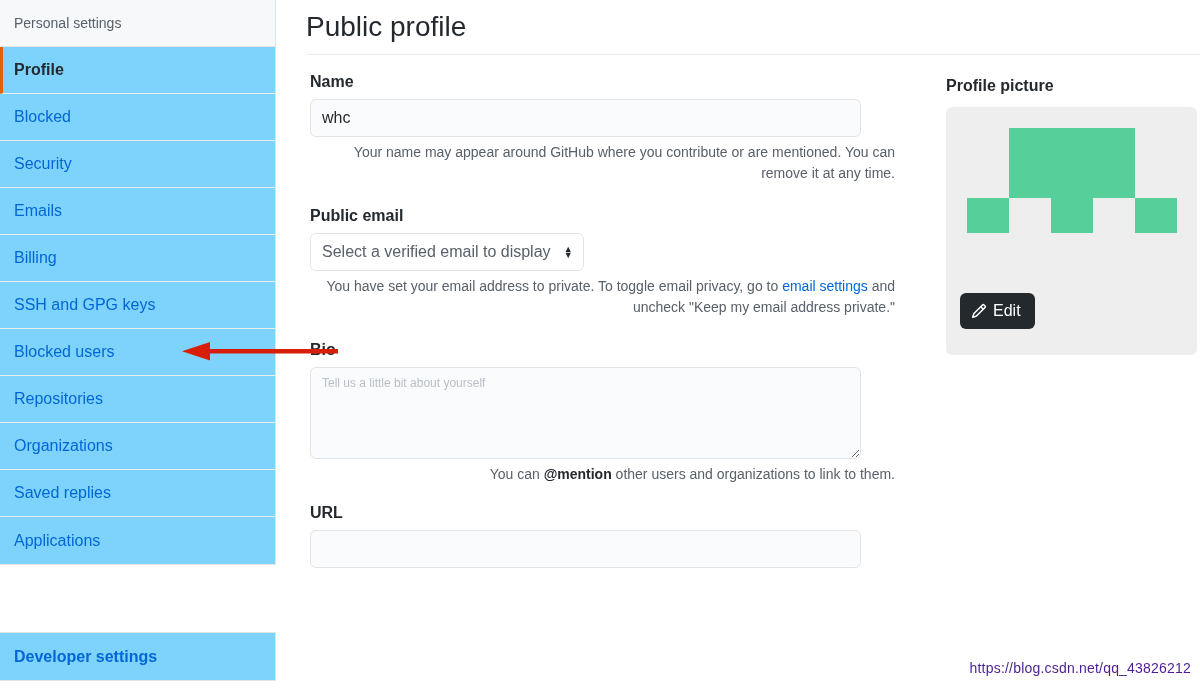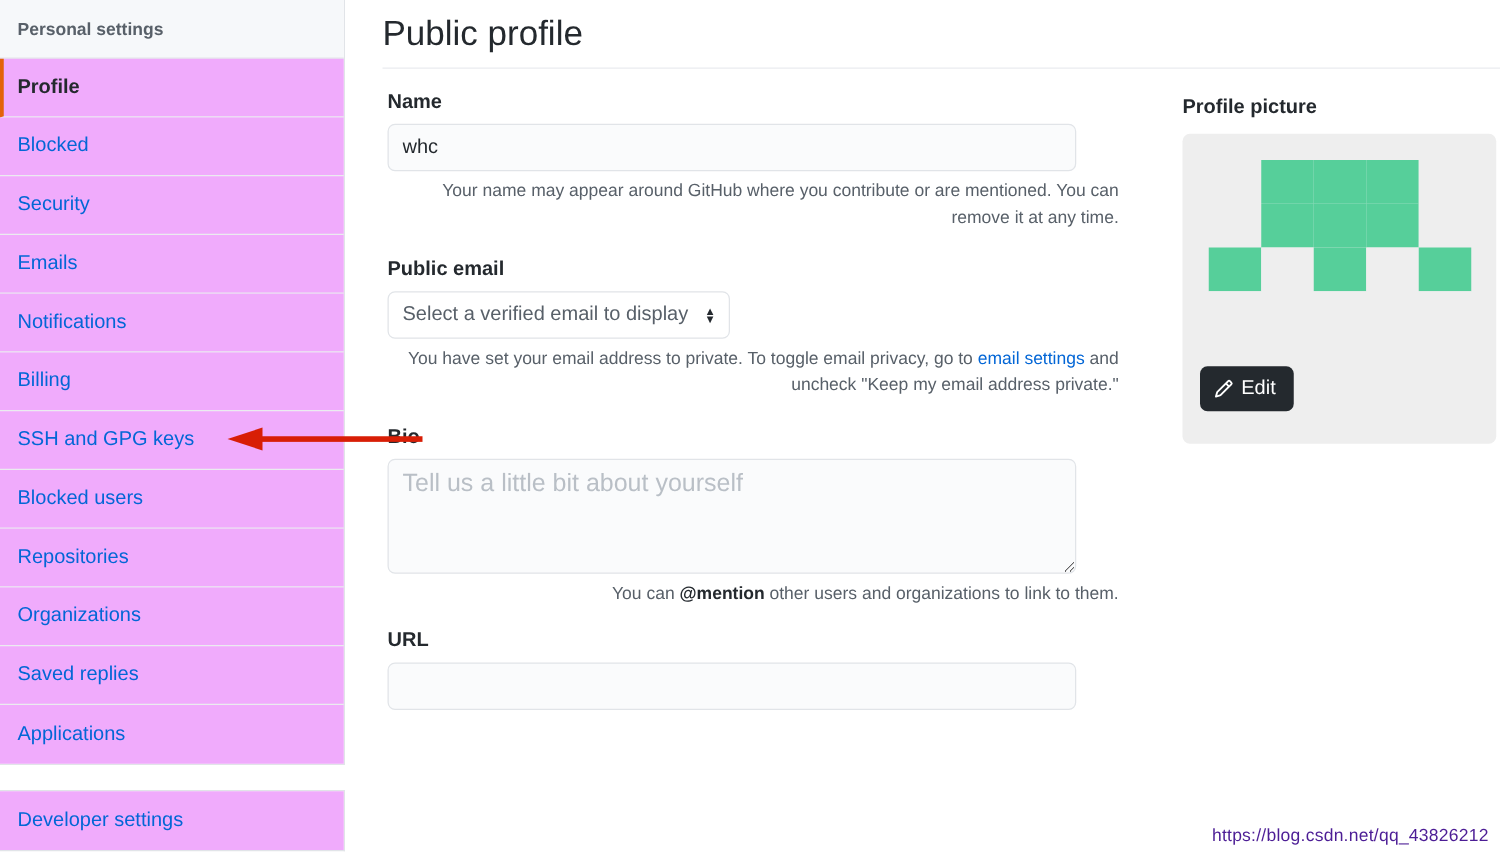--- a/index.html
+++ b/index.html
@@ -30,57 +30,58 @@
     top: 0;
     width: 276px;
     border-right: 1px solid #e1e4e8;
     border-bottom: 1px solid #e1e4e8;
     box-sizing: border-box;
     background: #ffffff;
   }
   .nav-header {
     background: #f6f8fa;
     font-size: 14px;
-    font-weight: bold;
+    font-weight: normal;
     color: #586069;
     padding: 13px 14px 13px 14px;
     border-bottom: 1px solid #e1e4e8;
     box-sizing: border-box;
     height: 47px;
     line-height: 21px;
   }
   .nav-item {
     height: 47px;
     box-sizing: border-box;
     border-bottom: 1px solid #eaecef;
     display: flex;
     align-items: center;
     padding-left: 14px;
     font-size: 16px;
     color: #0366d6;
     cursor: pointer;
-    background: #f0abfc;
+    background: #7dd3fc;
   }
   .nav-item:last-child { border-bottom: none; }
   .nav-item.selected {
     color: #24292e;
     font-weight: bold;
     border-left: 3px solid #e36209;
     padding-left: 11px;
   }
 
   #sidebar-footer {
     position: absolute;
     left: 0;
     top: 632px;
     width: 276px;
     box-sizing: border-box;
     border: 1px solid #e1e4e8;
     border-left: none;
     background: #ffffff;
+    font-weight: bold;
   }
   #sidebar-footer .nav-item { border-bottom: none; }
 
   
   #main {
     position: absolute;
     left: 306px;
     top: 0;
     width: 894px;
     height: 688px;
@@ -172,21 +173,21 @@
 
   .bio-area {
     display: block;
     box-sizing: border-box;
     width: 551px;
     height: 92px;
     background: #fafbfc;
     border: 1px solid #e1e4e8;
     border-radius: 6px;
     font-family: "Liberation Sans", sans-serif;
-    font-size: 20px;
+    font-size: 12px;
     color: #24292e;
     padding: 8px 11px;
     resize: vertical;
     outline: none;
   }
   .bio-area::placeholder { color: #b9bfc6; }
 
   .spacer-sm { height: 18px; }
   .spacer-md { height: 22px; }
 
@@ -276,23 +277,20 @@
       <span>Profile</span>
     </div>
     <div class="nav-item">
       <span>Blocked</span>
     </div>
     <div class="nav-item">
       <span>Security</span>
     </div>
     <div class="nav-item">
       <span>Emails</span>
-    </div>
-    <div class="nav-item">
-      <span>Notifications</span>
     </div>
     <div class="nav-item">
       <span>Billing</span>
     </div>
     <div class="nav-item">
       <span>SSH and GPG keys</span>
     </div>
     <div class="nav-item">
       <span>Blocked users</span>
     </div>

